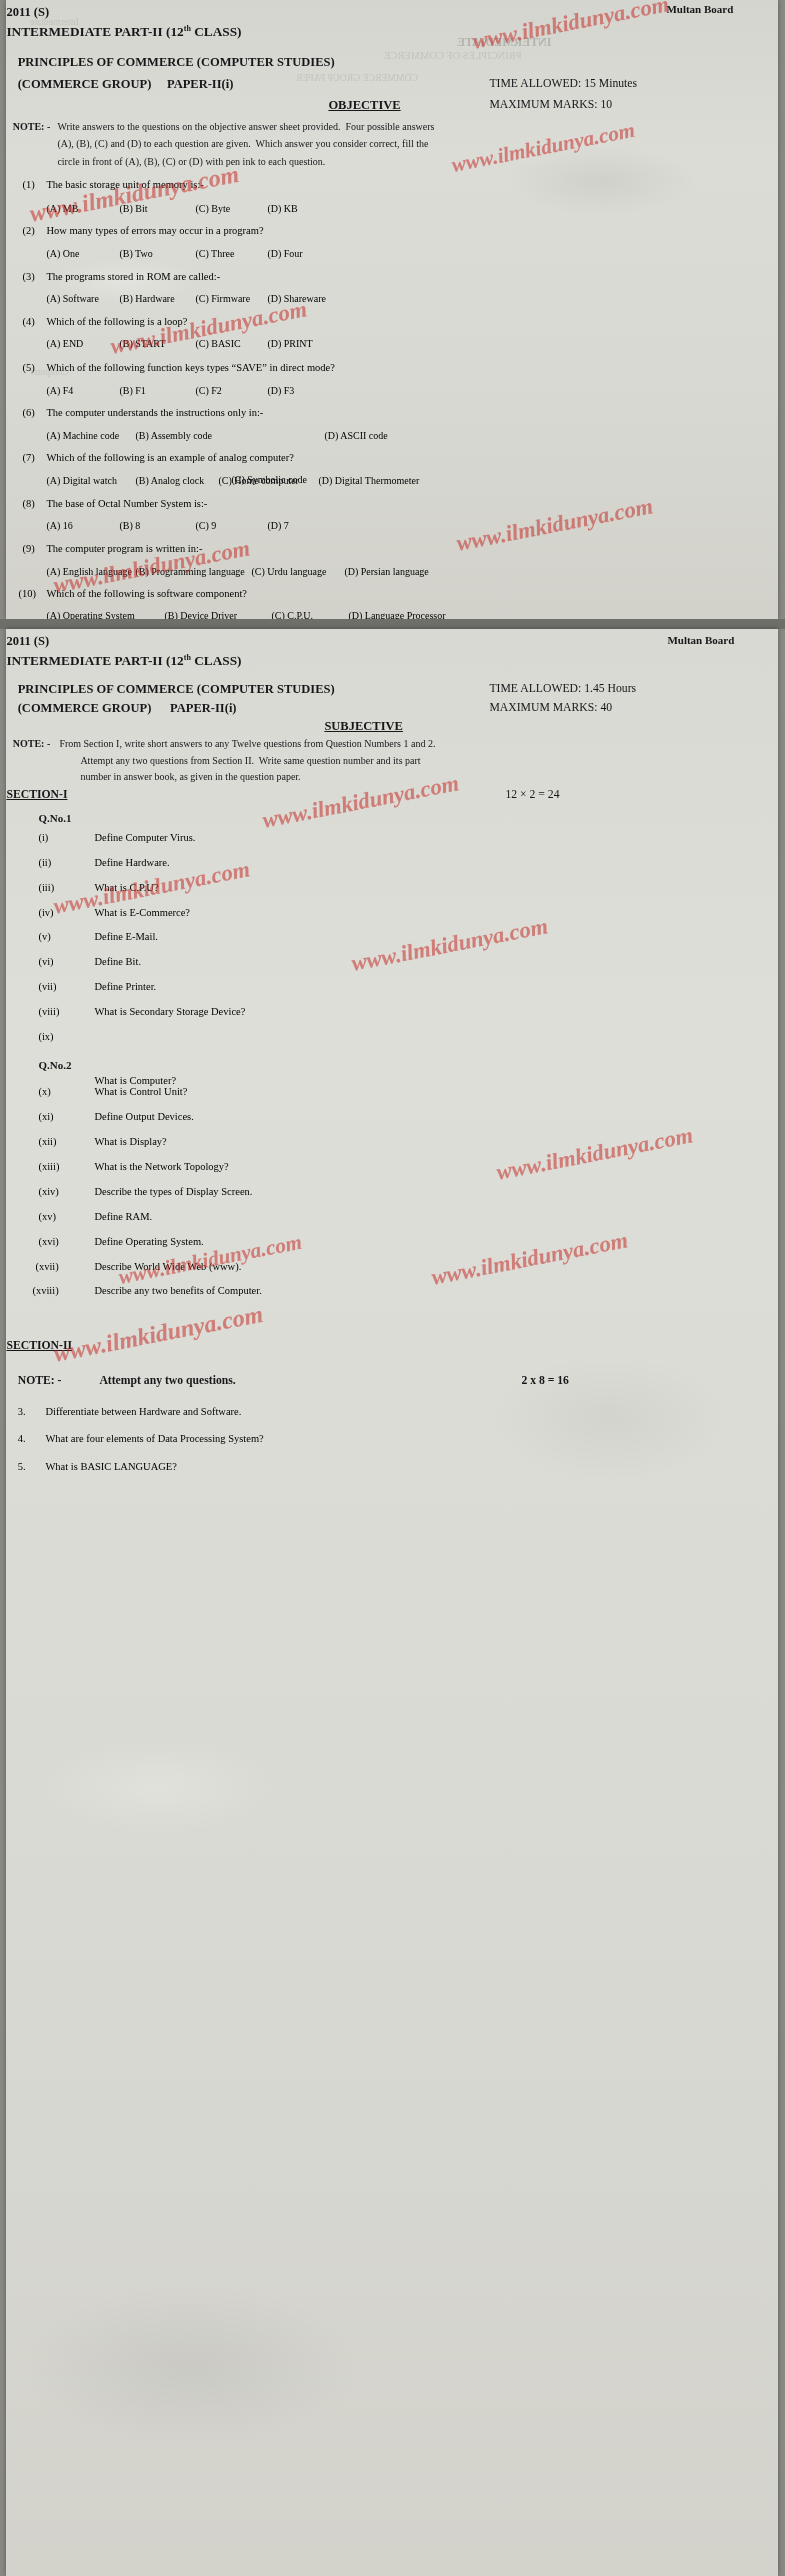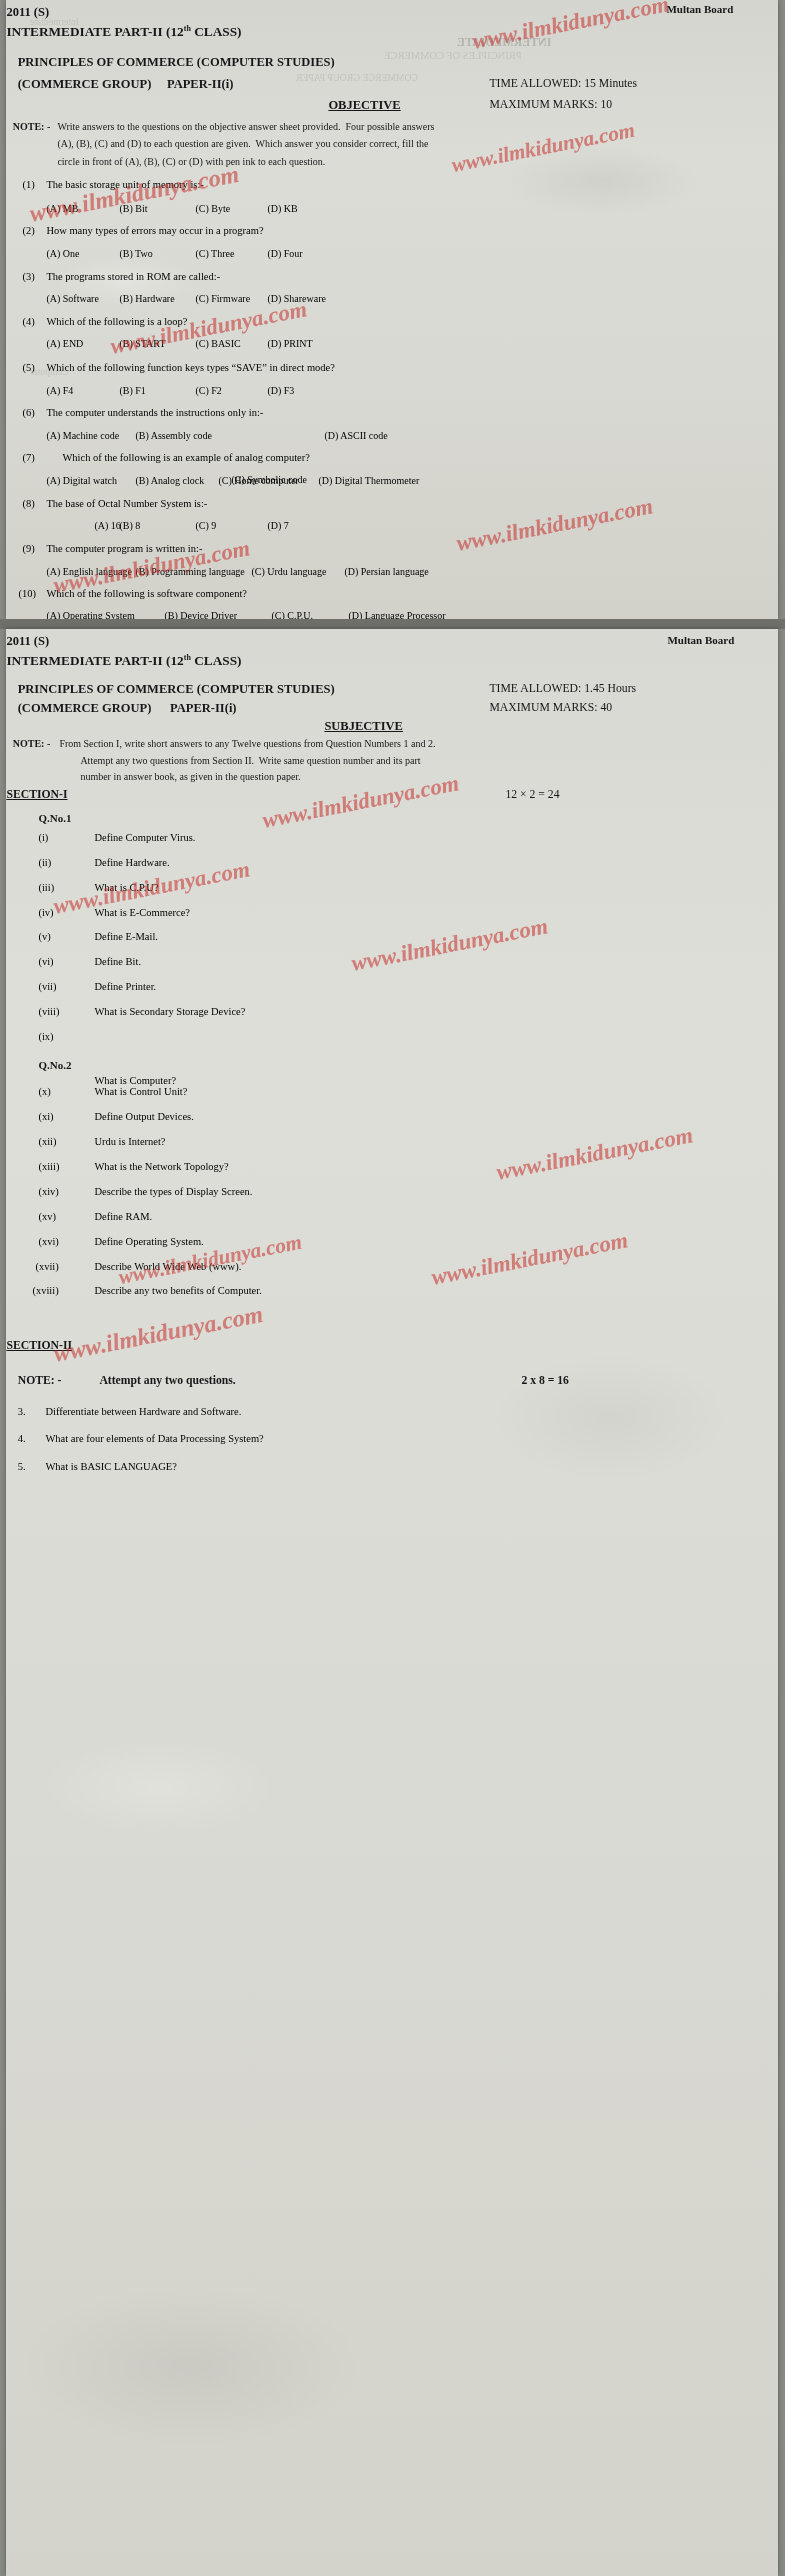--- a/index.html
+++ b/index.html
@@ -138,29 +138,29 @@
       <div class="opt" style="left:261px;top:385px;">(D) F3</div>
 
       <div class="qnum" style="left:16px;top:407px;">(6)</div>
       <div class="qtext" style="left:40px;top:407px;">The computer understands the instructions only in:-</div>
       <div class="opt" style="left:40px;top:430px;">(A) Machine code</div>
       <div class="opt" style="left:129px;top:430px;">(B) Assembly code</div>
       <div class="opt" style="left:225px;top:430px;margin-top:44px;">(C) Symbolic code</div>
       <div class="opt" style="left:318px;top:430px;">(D) ASCII code</div>
 
       <div class="qnum" style="left:16px;top:452px;">(7)</div>
-      <div class="qtext" style="left:56px;top:452px;">Which of the following is an example of analog computer?</div>
+      <div class="qtext" style="left:40px;top:452px;">Which of the following is an example of analog computer?</div>
       <div class="opt" style="left:40px;top:475px;">(A) Digital watch</div>
       <div class="opt" style="left:129px;top:475px;font-family:Liberation Serif, serif;">(B) Analog clock</div>
       <div class="opt" style="left:212px;top:475px;">(C) Home computer</div>
       <div class="opt" style="left:312px;top:475px;">(D) Digital Thermometer</div>
 
       <div class="qnum" style="left:16px;top:498px;">(8)</div>
       <div class="qtext" style="left:40px;top:498px;">The base of Octal Number System is:-</div>
-      <div class="opt" style="left:40px;top:520px;margin-left:48px;">(A) 16</div>
+      <div class="opt" style="left:40px;top:520px;">(A) 16</div>
       <div class="opt" style="left:113px;top:520px;">(B) 8</div>
       <div class="opt" style="left:189px;top:520px;">(C) 9</div>
       <div class="opt" style="left:261px;top:520px;">(D) 7</div>
 
       <div class="qnum" style="left:16px;top:543px;">(9)</div>
       <div class="qtext" style="left:40px;top:543px;">The computer program is written in:-</div>
       <div class="opt" style="left:40px;top:566px;">(A) English language</div>
       <div class="opt" style="left:129px;top:566px;">(B) Programming language</div>
       <div class="opt" style="left:245px;top:566px;">(C) Urdu language</div>
       <div class="opt" style="left:338px;top:566px;">(D) Persian language</div>
@@ -244,21 +244,21 @@
 
       <div class="t b sz13" style="left:32px;top:430px;">Q.No.2</div>
 
       <div class="qnum" style="left:32px;top:457px;">(x)</div>
       <div class="qtext" style="left:88px;top:457px;">What is Control Unit?</div>
 
       <div class="qnum" style="left:32px;top:482px;">(xi)</div>
       <div class="qtext" style="left:88px;top:482px;">Define Output Devices.</div>
 
       <div class="qnum" style="left:32px;top:507px;">(xii)</div>
-      <div class="qtext" style="left:88px;top:507px;">Urdu is Internet?</div>
+      <div class="qtext" style="left:88px;top:507px;">What is Display?</div>
 
       <div class="qnum" style="left:32px;top:532px;">(xiii)</div>
       <div class="qtext" style="left:88px;top:532px;">What is the Network Topology?</div>
 
       <div class="qnum" style="left:32px;top:557px;">(xiv)</div>
       <div class="qtext" style="left:88px;top:557px;">Describe the types of Display Screen.</div>
 
       <div class="qnum" style="left:32px;top:582px;">(xv)</div>
       <div class="qtext" style="left:88px;top:582px;">Define RAM.</div>
 

